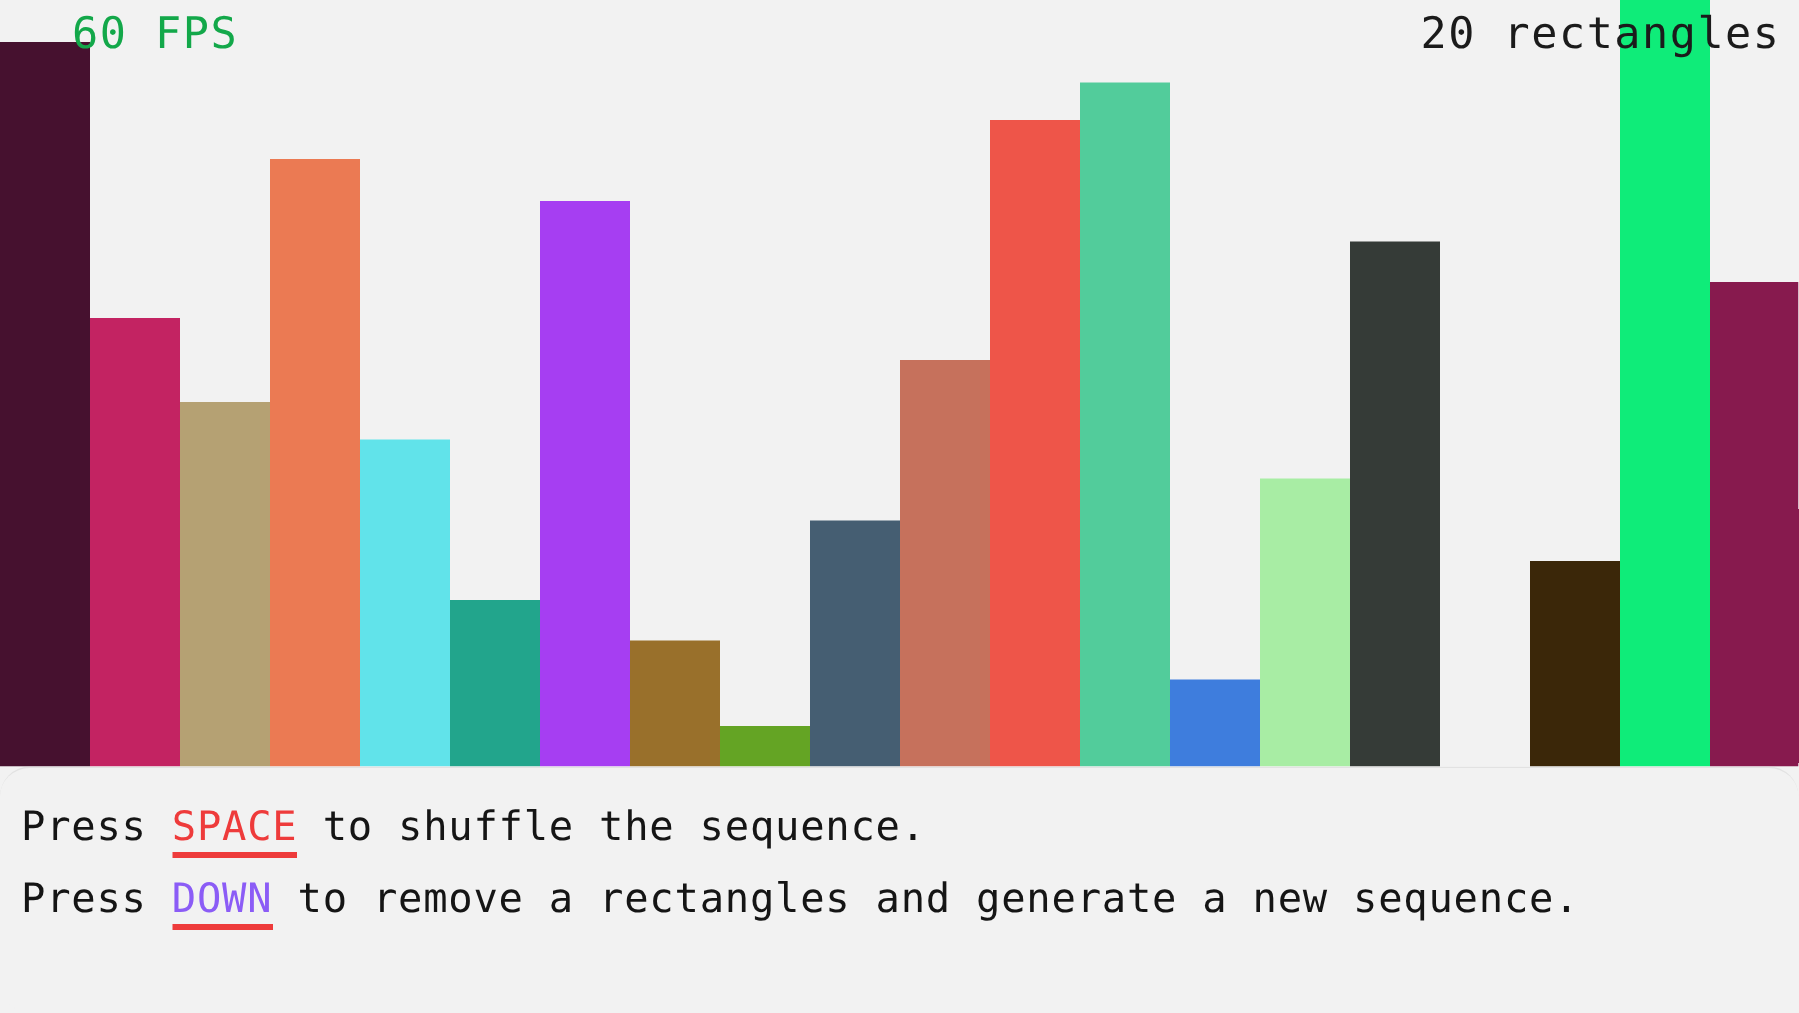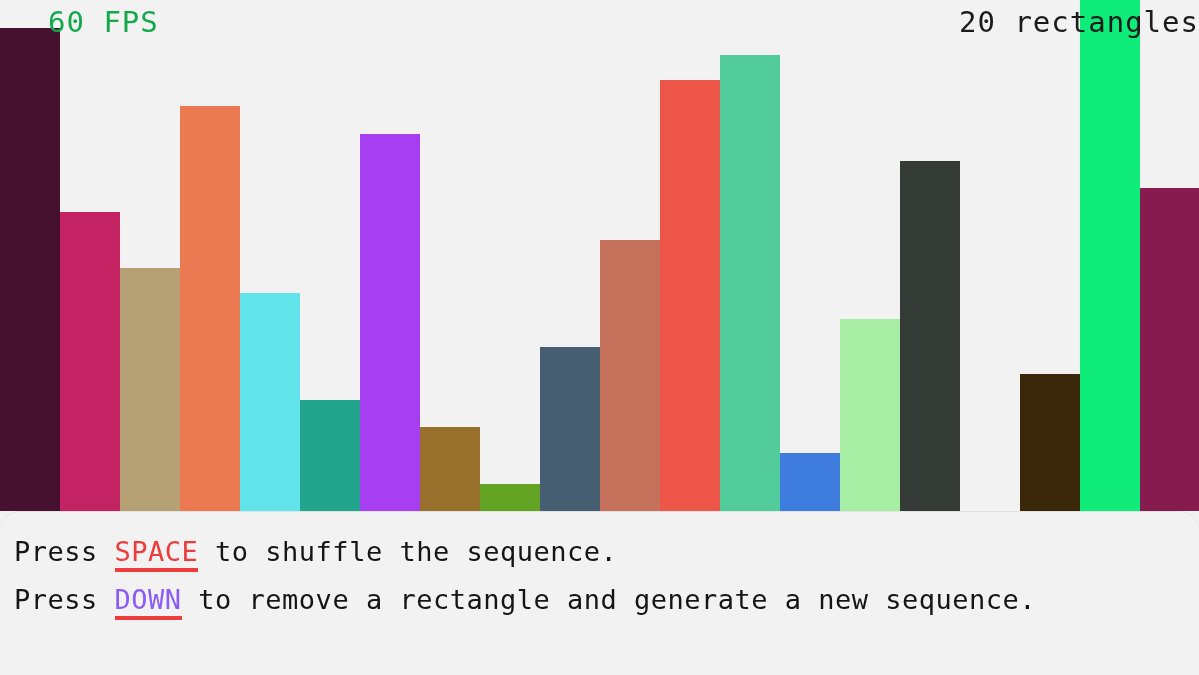--- a/index.html
+++ b/index.html
@@ -45,21 +45,21 @@
     white-space:nowrap;
     z-index:20;
   }
   #fps-counter {
     left:14px;
     color:#13a84a;
     font-weight:400;
     margin-left:34px;
   }
   #rect-count {
-    right:0;
+    right:12px;
     color:#1b1b1b;
     font-weight:400;
     text-align:center;
   }
 
   
   #instructions {
     position:absolute;
     left:0; top:511px;
     width:1199px; height:164px;
@@ -113,17 +113,17 @@
 
   <div class="hud" id="fps-counter" style="color: rgb(19, 168, 74);">60 FPS</div>
 
   <div class="hud" id="rect-count" style="color: rgb(27, 27, 27);">20 rectangles</div>
 
   <div id="instructions">
     <div class="instruction-line">
       <span>Press </span><span class="key" style="color: rgb(238, 59, 59); border-bottom-color: rgb(238, 59, 59);">SPACE</span><span> to shuffle the sequence.</span>
     </div>
     <div class="instruction-line">
-      <span>Press </span><span class="key" style="color: #8b5cf6; border-bottom-color: rgb(238, 59, 59);">DOWN</span><span> to remove a rectangle and generate a new sequence.</span>
+      <span>Press </span><span class="key" style="color: #8b5cf6; border-bottom-color: rgb(238, 59, 59);">DOWN</span><span> to remove a rectangles and generate a new sequence.</span>
     </div>
   </div>
 
 </div>
 
 </body></html>

